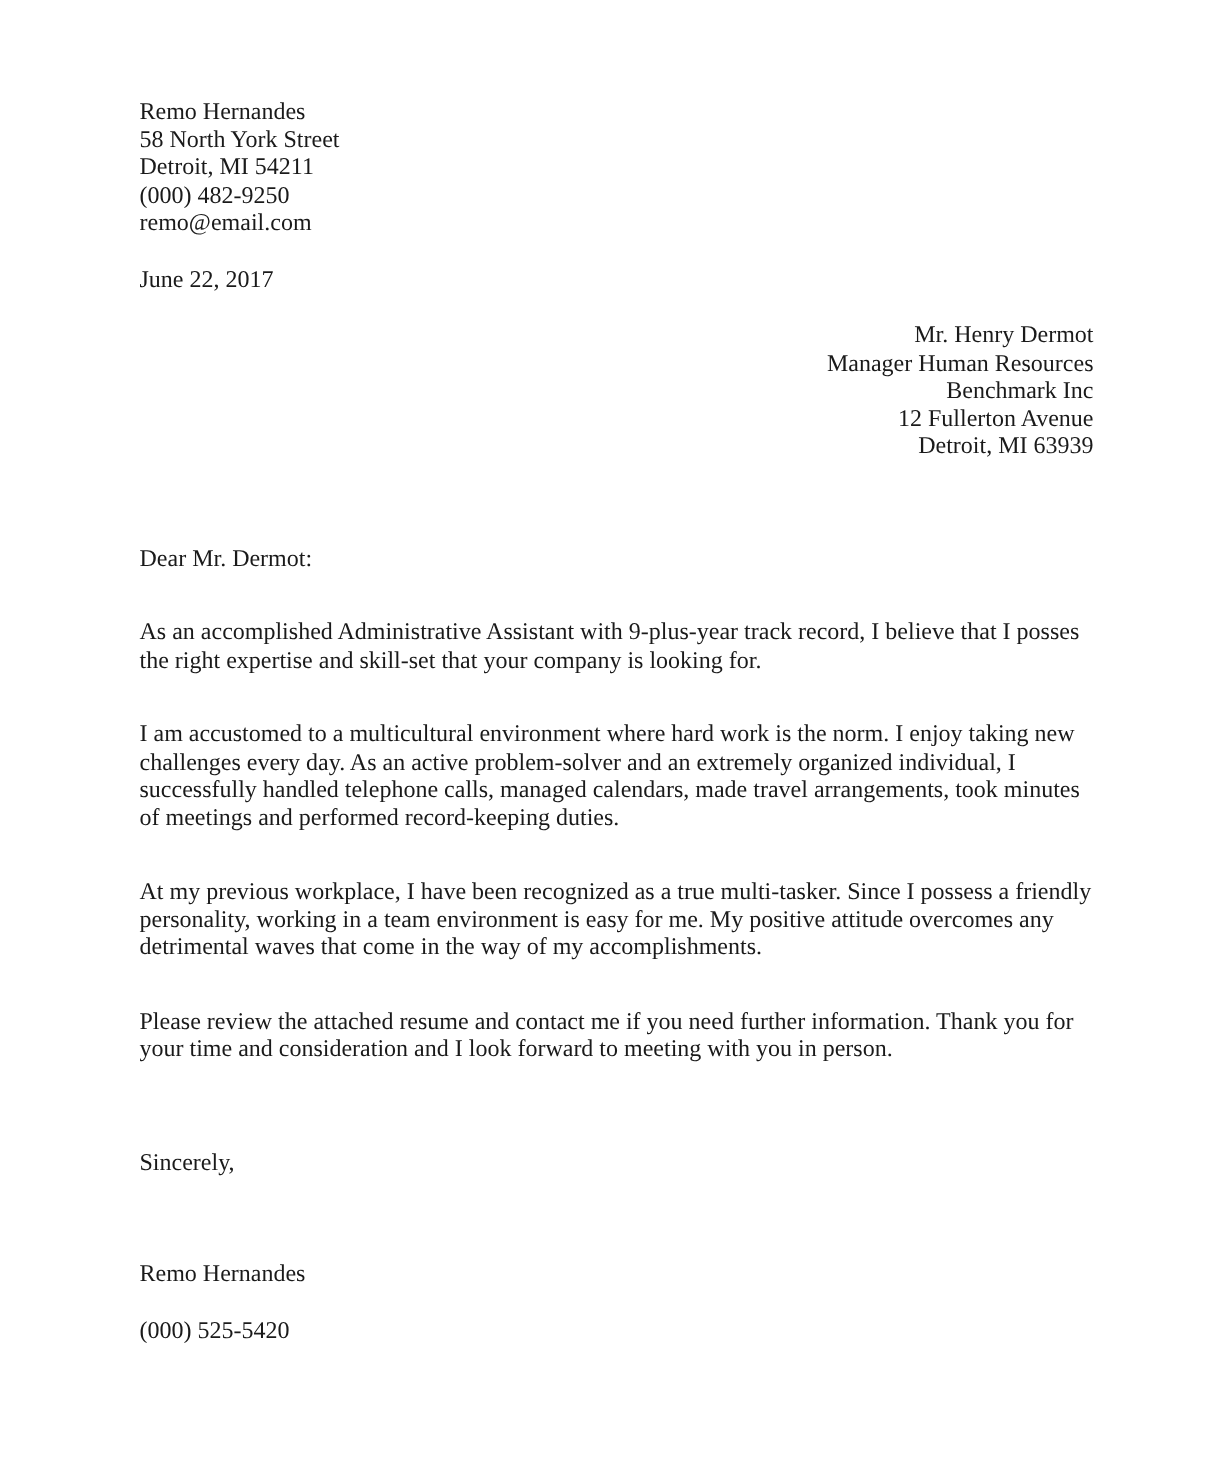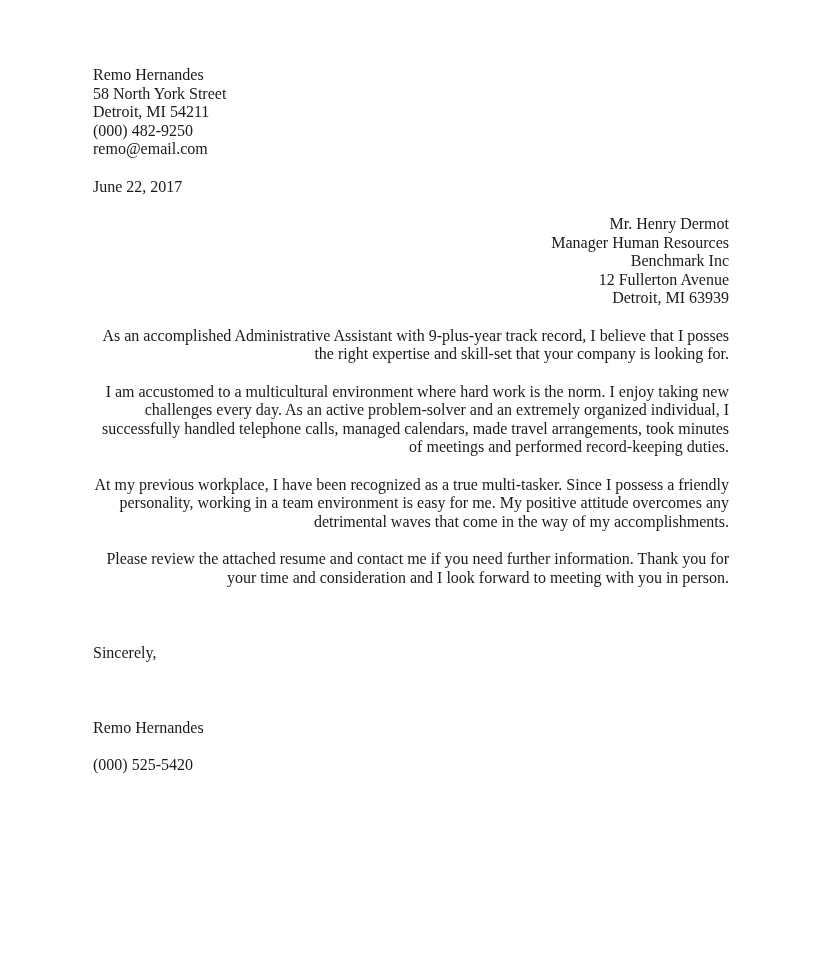--- a/index.html
+++ b/index.html
@@ -27,22 +27,22 @@
     line-height: 18.5px;
   }
   .line {
     white-space: nowrap;
   }
   .block { margin: 0; }
   .date-line        { margin-top: 19px; }
   .recipient-block  { margin-top: 19px; text-align: right; }
   .salutation-line  { margin-top: 56px; }
   p.body-para {
-    margin: 19px 0 0 0;
-    text-align: right;
+    margin: 31px 0 0 0;
+    text-align: left;
   }
   .closing-line     { margin-top: 57px; }
   .signature-name   { margin-top: 56px; }
   .signature-phone  { margin-top: 19px; }
 </style>
 </head>
 <body>
 
 <div class="page">
   <div class="letter">
@@ -58,20 +58,21 @@
     <div class="line date-line">June 22, 2017</div>
 
     <div class="block recipient-block">
       <div class="line">Mr. Henry Dermot</div>
       <div class="line">Manager Human Resources</div>
       <div class="line">Benchmark Inc</div>
       <div class="line">12 Fullerton Avenue</div>
       <div class="line">Detroit, MI 63939</div>
     </div>
 
+    <div class="line salutation-line">Dear Mr. Dermot:</div>
 
     <p class="body-para">As an accomplished Administrative Assistant with 9-plus-year track record, I believe that I posses the right expertise and skill-set that your company is looking for.</p>
     <p class="body-para">I am accustomed to a multicultural environment where hard work is the norm. I enjoy taking new challenges every day. As an active problem-solver and an extremely organized individual, I successfully handled telephone calls, managed calendars, made travel arrangements, took minutes of meetings and performed record-keeping duties.</p>
     <p class="body-para">At my previous workplace, I have been recognized as a true multi-tasker. Since I possess a friendly personality, working in a team environment is easy for me. My positive attitude overcomes any detrimental waves that come in the way of my accomplishments.</p>
     <p class="body-para">Please review the attached resume and contact me if you need further information. Thank you for your time and consideration and I look forward to meeting with you in person.</p>
 
     <div class="line closing-line">Sincerely,</div>
     <div class="line signature-name">Remo Hernandes</div>
     <div class="line signature-phone">(000) 525-5420</div>
 

